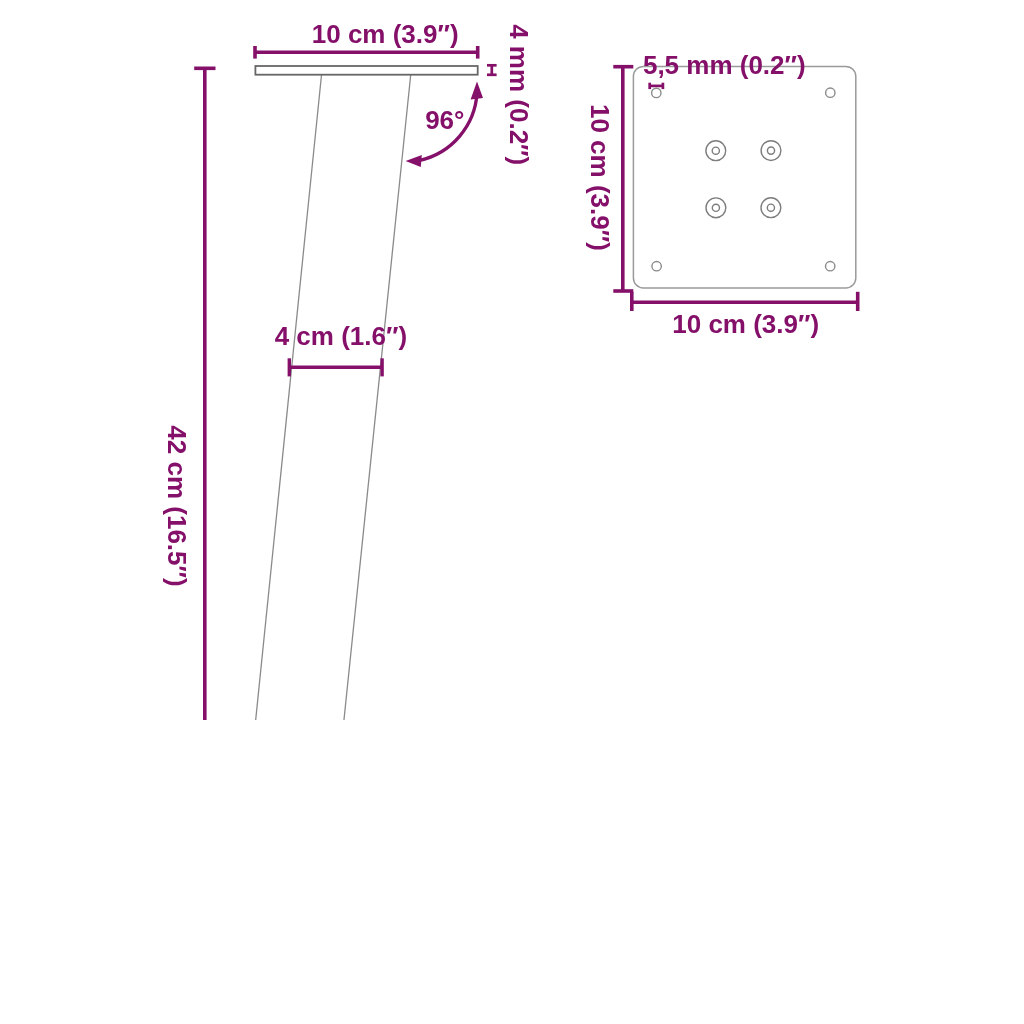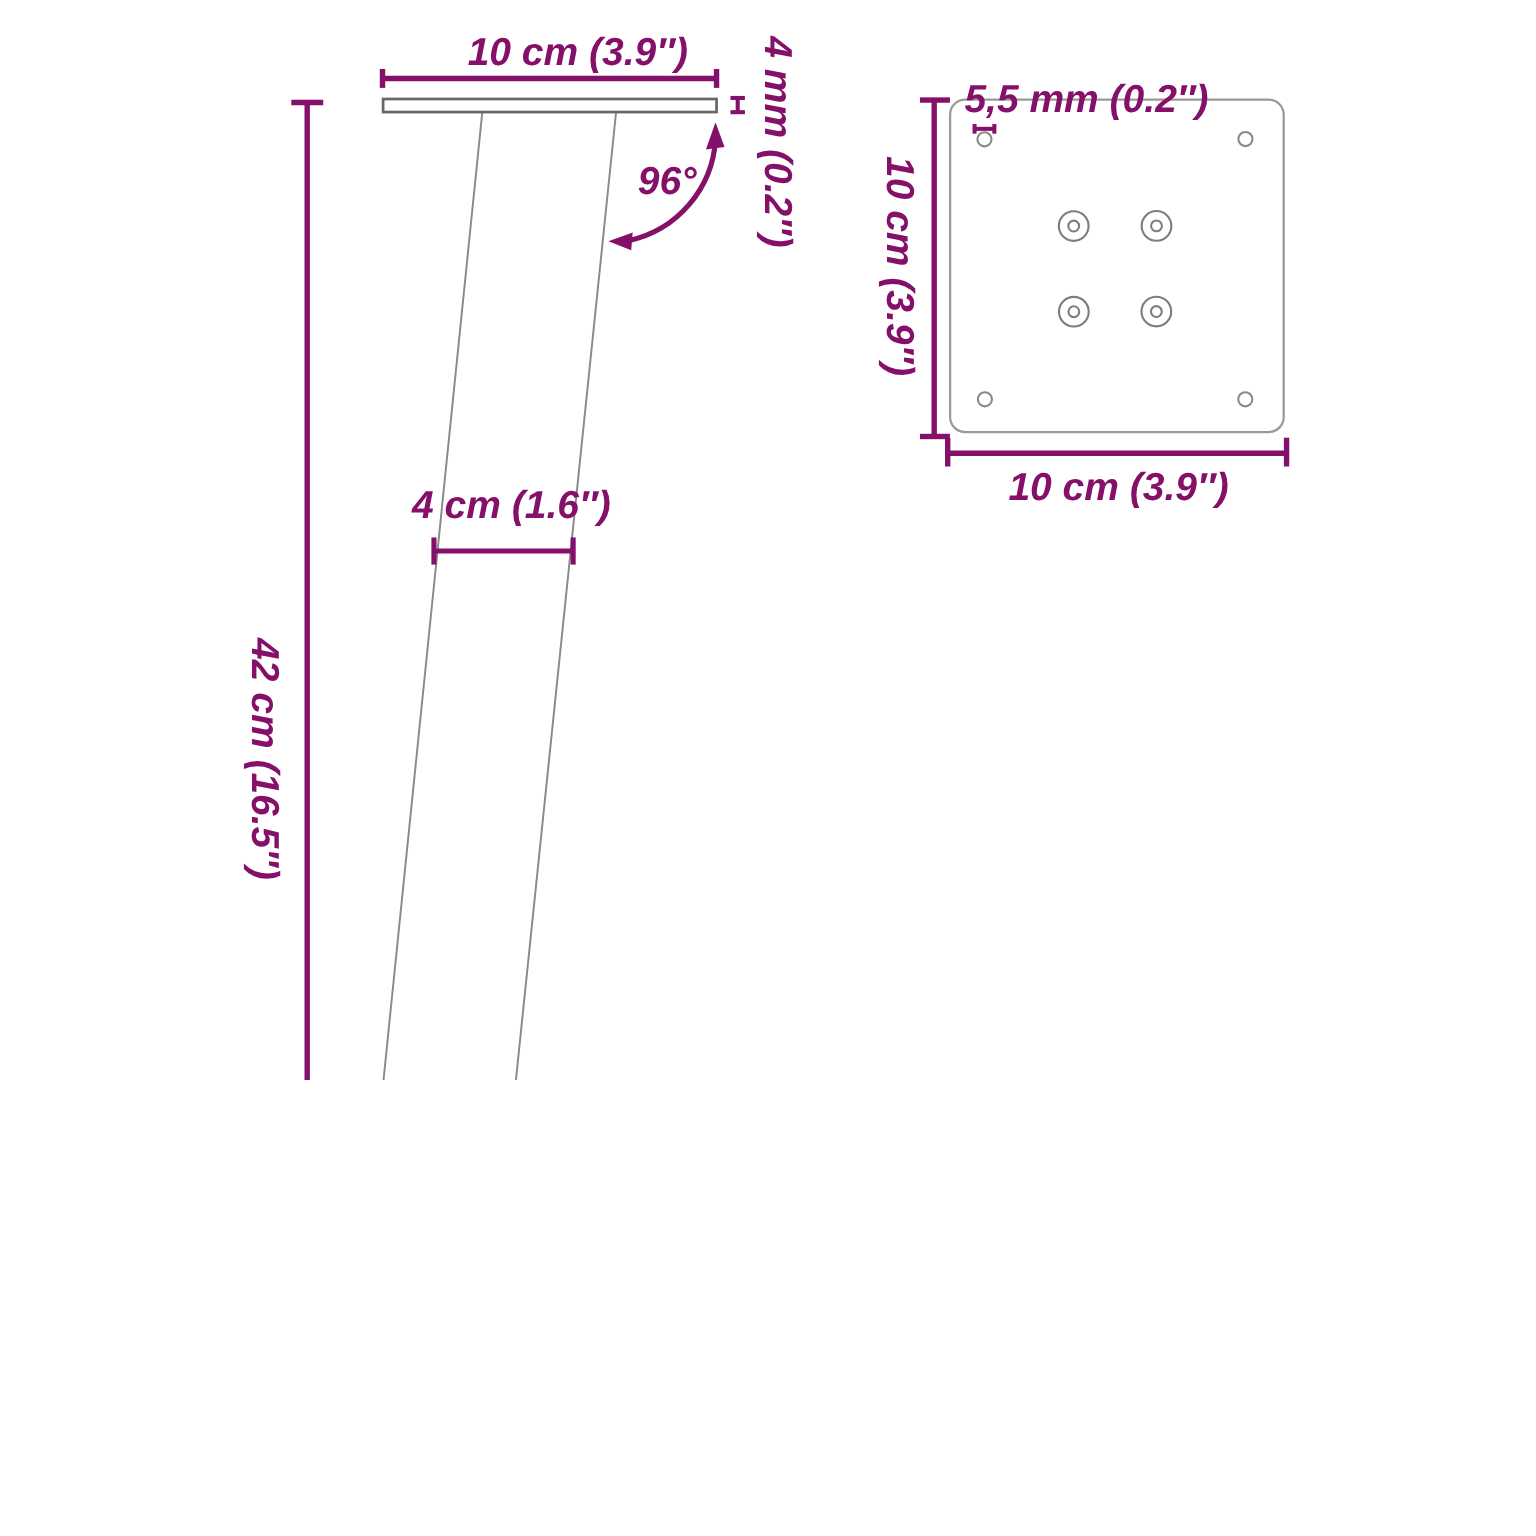--- a/index.html
+++ b/index.html
@@ -1,16 +1,16 @@
 <!DOCTYPE html>
 <html><head>
 <meta charset="utf-8">
 <style>
   html,body{margin:0;padding:0;background:#ffffff;}
-  .wrap{width:1024px;height:720px;position:relative;background:#a21caf;overflow:hidden;font-style:italic;}
+  .wrap{width:1024px;height:720px;position:relative;background:#a21caf;overflow:hidden;}
   text{font-family:"Liberation Sans",sans-serif;font-weight:700;fill:#85106a;}
 </style>
 </head>
 <body>
 <div class="wrap">
 <svg width="1024" height="1024" viewBox="0 0 1024 1024" xmlns="http://www.w3.org/2000/svg">
 
   <rect x="0" y="0" width="1024" height="1024" fill="#ffffff"></rect>
 
   <line x1="321.5" y1="75" x2="228.1" y2="990.2" stroke="#8a8a8a" stroke-width="1.3"></line>

